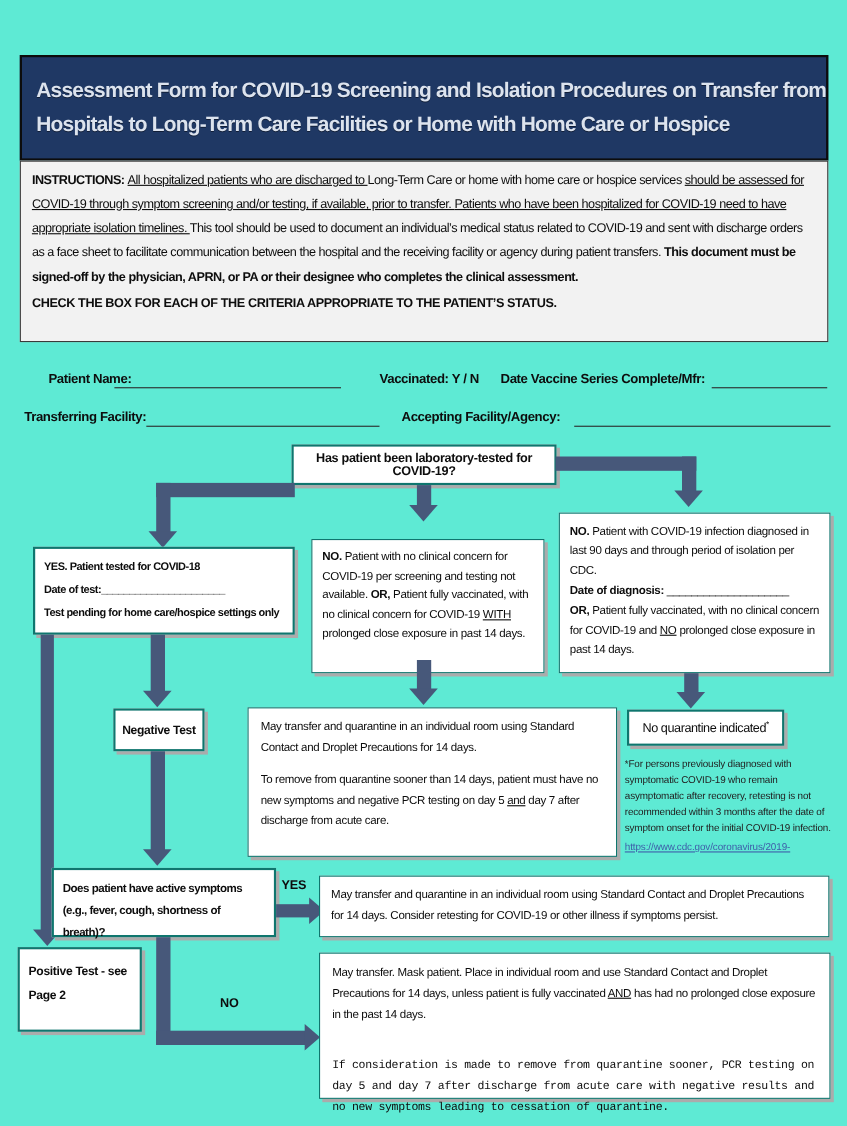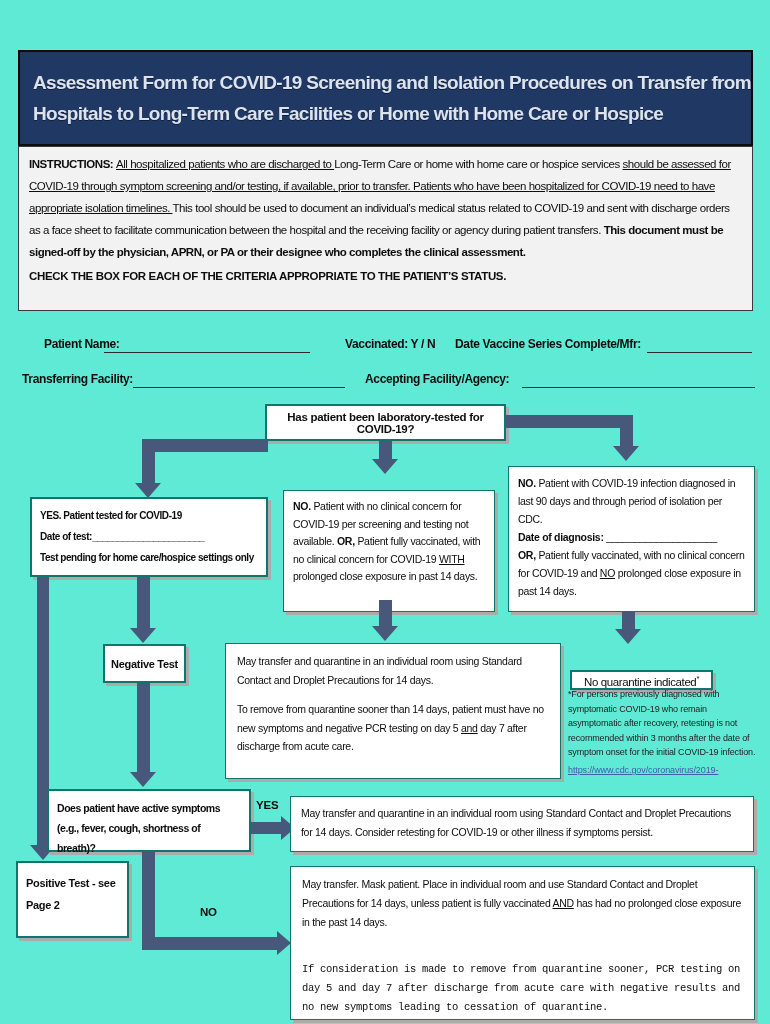--- a/index.html
+++ b/index.html
@@ -95,21 +95,21 @@
   <div class="tri-down" style="left:135px;top:483px;"></div>
 
   <div class="bar" style="left:379px;top:441px;width:13px;height:20px;"></div>
   <div class="tri-down" style="left:372px;top:459px;"></div>
 
   <div class="bar" style="left:505px;top:415px;width:128px;height:13px;"></div>
   <div class="bar" style="left:620px;top:415px;width:13px;height:33px;"></div>
   <div class="tri-down" style="left:613px;top:446px;"></div>
 
   <div class="fbox" style="left:30px;top:497px;width:238px;height:80px;padding:6px 8px;font-weight:bold;font-size:10px;letter-spacing:-0.45px;line-height:21px;">
-    <div>YES. Patient tested for COVID-19</div>
+    <div>YES. Patient tested for COVID-18</div>
     <div><span>Date of test:</span><span>______________________</span></div>
     <div>Test pending for home care/hospice settings only</div>
   </div>
 
   <div class="fbox thin" style="left:283px;top:490px;width:212px;height:122px;padding:7px 9px;line-height:17.6px;">
     <p><b>NO.</b><span> Patient with no clinical concern for COVID-19 per screening and testing not available. </span><b>OR,</b><span> Patient fully vaccinated, with no clinical concern for COVID-19 </span><span class="u">WITH</span><span> prolonged close exposure in past 14 days.</span></p>
   </div>
 
   <div class="fbox thin" style="left:508px;top:466px;width:247px;height:146px;padding:7px 9px;line-height:18px;">
     <p><b>NO.</b><span> Patient with COVID-19 infection diagnosed in last 90 days and through period of isolation per CDC.</span><br>
@@ -134,21 +134,21 @@
     <p>May transfer and quarantine in an individual room using Standard Contact and Droplet Precautions for 14 days.</p>
     <p style="margin-top:11px;"><span>To remove from quarantine sooner than 14 days, patient must have no new symptoms and negative PCR testing on day 5 </span><span class="u">and</span><span> day 7 after discharge from acute care.</span></p>
   </div>
 
   <div class="bar" style="left:379px;top:600px;width:13px;height:27px;"></div>
   <div class="tri-down" style="left:372px;top:626px;"></div>
 
   <div class="bar" style="left:622px;top:612px;width:13px;height:19px;"></div>
   <div class="tri-down" style="left:615px;top:629px;"></div>
 
-  <div class="fbox ctr" style="left:570px;top:670px;width:143px;height:20px;font-size:11.5px;letter-spacing:-0.4px;align-items:flex-end;">
+  <div class="fbox ctr" style="left:570px;top:645px;width:143px;height:33px;font-size:11.5px;letter-spacing:-0.4px;">
     <span><span>No quarantine indicated</span><span class="sup">*</span></span>
   </div>
 
   <div class="footnote">*For persons previously diagnosed with symptomatic COVID-19 who remain asymptomatic after recovery, retesting is not recommended within 3 months after the date of symptom onset for the initial COVID-19 infection.</div>
   <div class="footlink">https://www.cdc.gov/coronavirus/2019-</div>
 
   <div class="fbox" style="left:47px;top:789px;width:204px;height:63px;padding:7px 8px;font-weight:bold;font-size:10.5px;letter-spacing:-0.45px;line-height:20px;">
     <span>Does patient have active symptoms (e.g., fever, cough, shortness of breath)?</span>
   </div>
 
@@ -162,18 +162,18 @@
 
   <div class="bar" style="left:142px;top:852px;width:13px;height:98px;"></div>
   <div class="bar" style="left:142px;top:937px;width:137px;height:13px;"></div>
   <div class="tri-right" style="left:277px;top:931px;"></div>
   <span class="branch-label" style="left:200px;top:906px;">NO</span>
 
   <div class="fbox thin" style="left:290px;top:796px;width:464px;height:56px;padding:7px 10px;line-height:19px;">
     <p>May transfer and quarantine in an individual room using Standard Contact and Droplet Precautions for 14 days. Consider retesting for COVID-19 or other illness if symptoms persist.</p>
   </div>
 
-  <div class="fbox thin" style="left:290px;top:866px;width:465px;height:154px;padding:8px 11px;line-height:19px;">
+  <div class="fbox thin" style="left:290px;top:866px;width:465px;height:133px;padding:8px 11px;line-height:19px;">
     <p><span>May transfer. Mask patient. Place in individual room and use Standard Contact and Droplet Precautions for 14 days, unless patient is fully vaccinated </span><span class="u">AND</span><span> has had no prolonged close exposure in the past 14 days.</span></p>
     <p style="margin-top:28px;font-family:Liberation Mono, monospace;">If consideration is made to remove from quarantine sooner, PCR testing on day 5 and day 7 after discharge from acute care with negative results and no new symptoms leading to cessation of quarantine.</p>
   </div>
 
 </div>
 
 </body></html>

